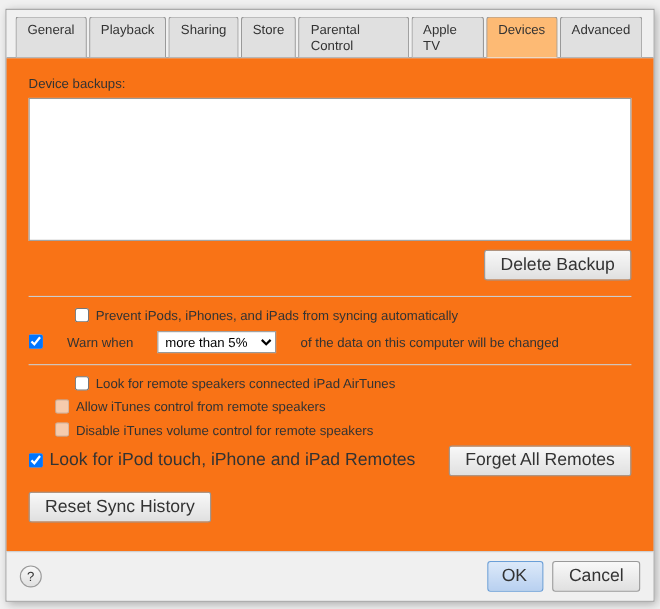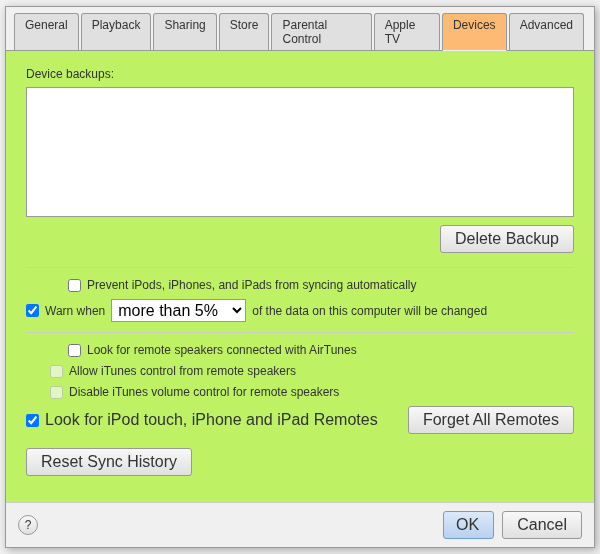--- a/index.html
+++ b/index.html
@@ -44,21 +44,21 @@
     .tab.active {
       background: #fdba74;
       border-bottom: 1px solid #f0f0f0;
       margin-bottom: -1px;
       z-index: 1;
       position: relative;
     }
 
     .content {
       padding: 16px 20px;
-      background: #bef264;
+      background: #f97316;
     }
 
     .section-label {
       font-size: 12px;
       color: #333;
       margin-bottom: 6px;
     }
 
     .backup-box {
       width: 100%;
@@ -114,30 +114,31 @@
     .checkbox-row.indented {
       padding-left: 24px;
     }
 
     .warn-row {
       display: flex;
       align-items: center;
       margin-bottom: 7px;
       font-size: 12px;
       color: #333;
+      gap: 16px;
     }
 
     .warn-row input[type="checkbox"] {
       margin-right: 6px;
       width: 13px;
       height: 13px;
     }
 
     .warn-row select {
-      font-size: 16px;
+      font-size: 12px;
       margin: 0 6px;
       padding: 1px 2px;
       border: 1px solid #999;
       background: white;
     }
 
     .section-divider {
       border: none;
       border-top: 1px solid #ccc;
       margin: 10px 0;
@@ -233,21 +234,21 @@
         <option>more than 10%</option>
         <option>more than 25%</option>
       </select>
       <label>of the data on this computer will be changed</label>
     </div>
 
     <hr class="section-divider">
 
     <div class="checkbox-row">
       <input type="checkbox" style="">
-      <label>Look for remote speakers connected with AirTunes</label>
+      <label>Look for remote speakers connected iPad AirTunes</label>
     </div>
 
     <div class="checkbox-row indented">
       <input type="checkbox" disabled="" style="">
       <label>Allow iTunes control from remote speakers</label>
     </div>
 
     <div class="checkbox-row indented">
       <input type="checkbox" disabled="" style="">
       <label>Disable iTunes volume control for remote speakers</label>

